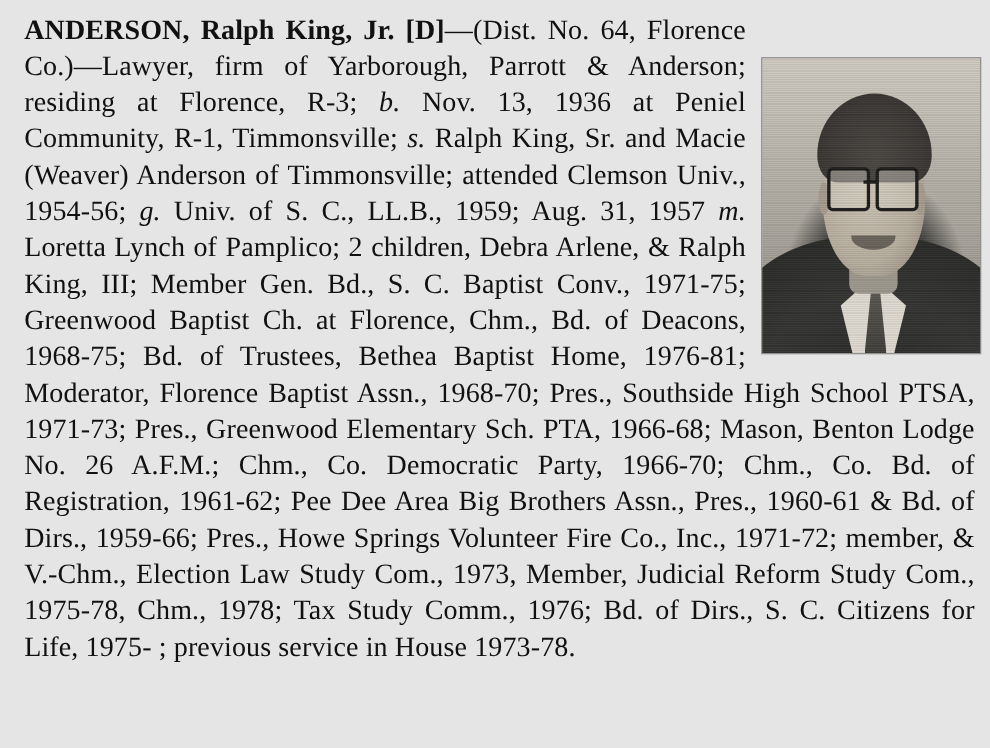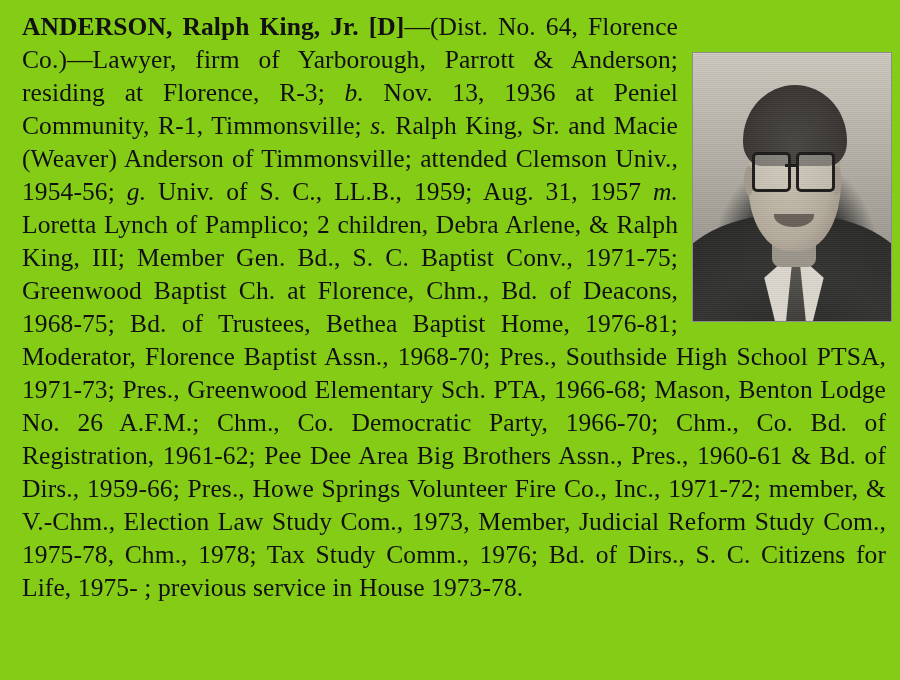--- a/index.html
+++ b/index.html
@@ -4,21 +4,21 @@
 <style>
   html, body {
     margin: 0;
     padding: 0;
     background: #ffffff;
   }
   #page {
     position: relative;
     width: 900px;
     height: 680px;
-    background: #84cc16;
+    background: #e5e5e5;
     overflow: hidden;
     font-family: "Liberation Serif", "DejaVu Serif", serif;
   }
 
   
   #portrait-frame {
     float: right;
     width: 198px;
     height: 268px;
     margin: 52px 8px 6px 14px;

